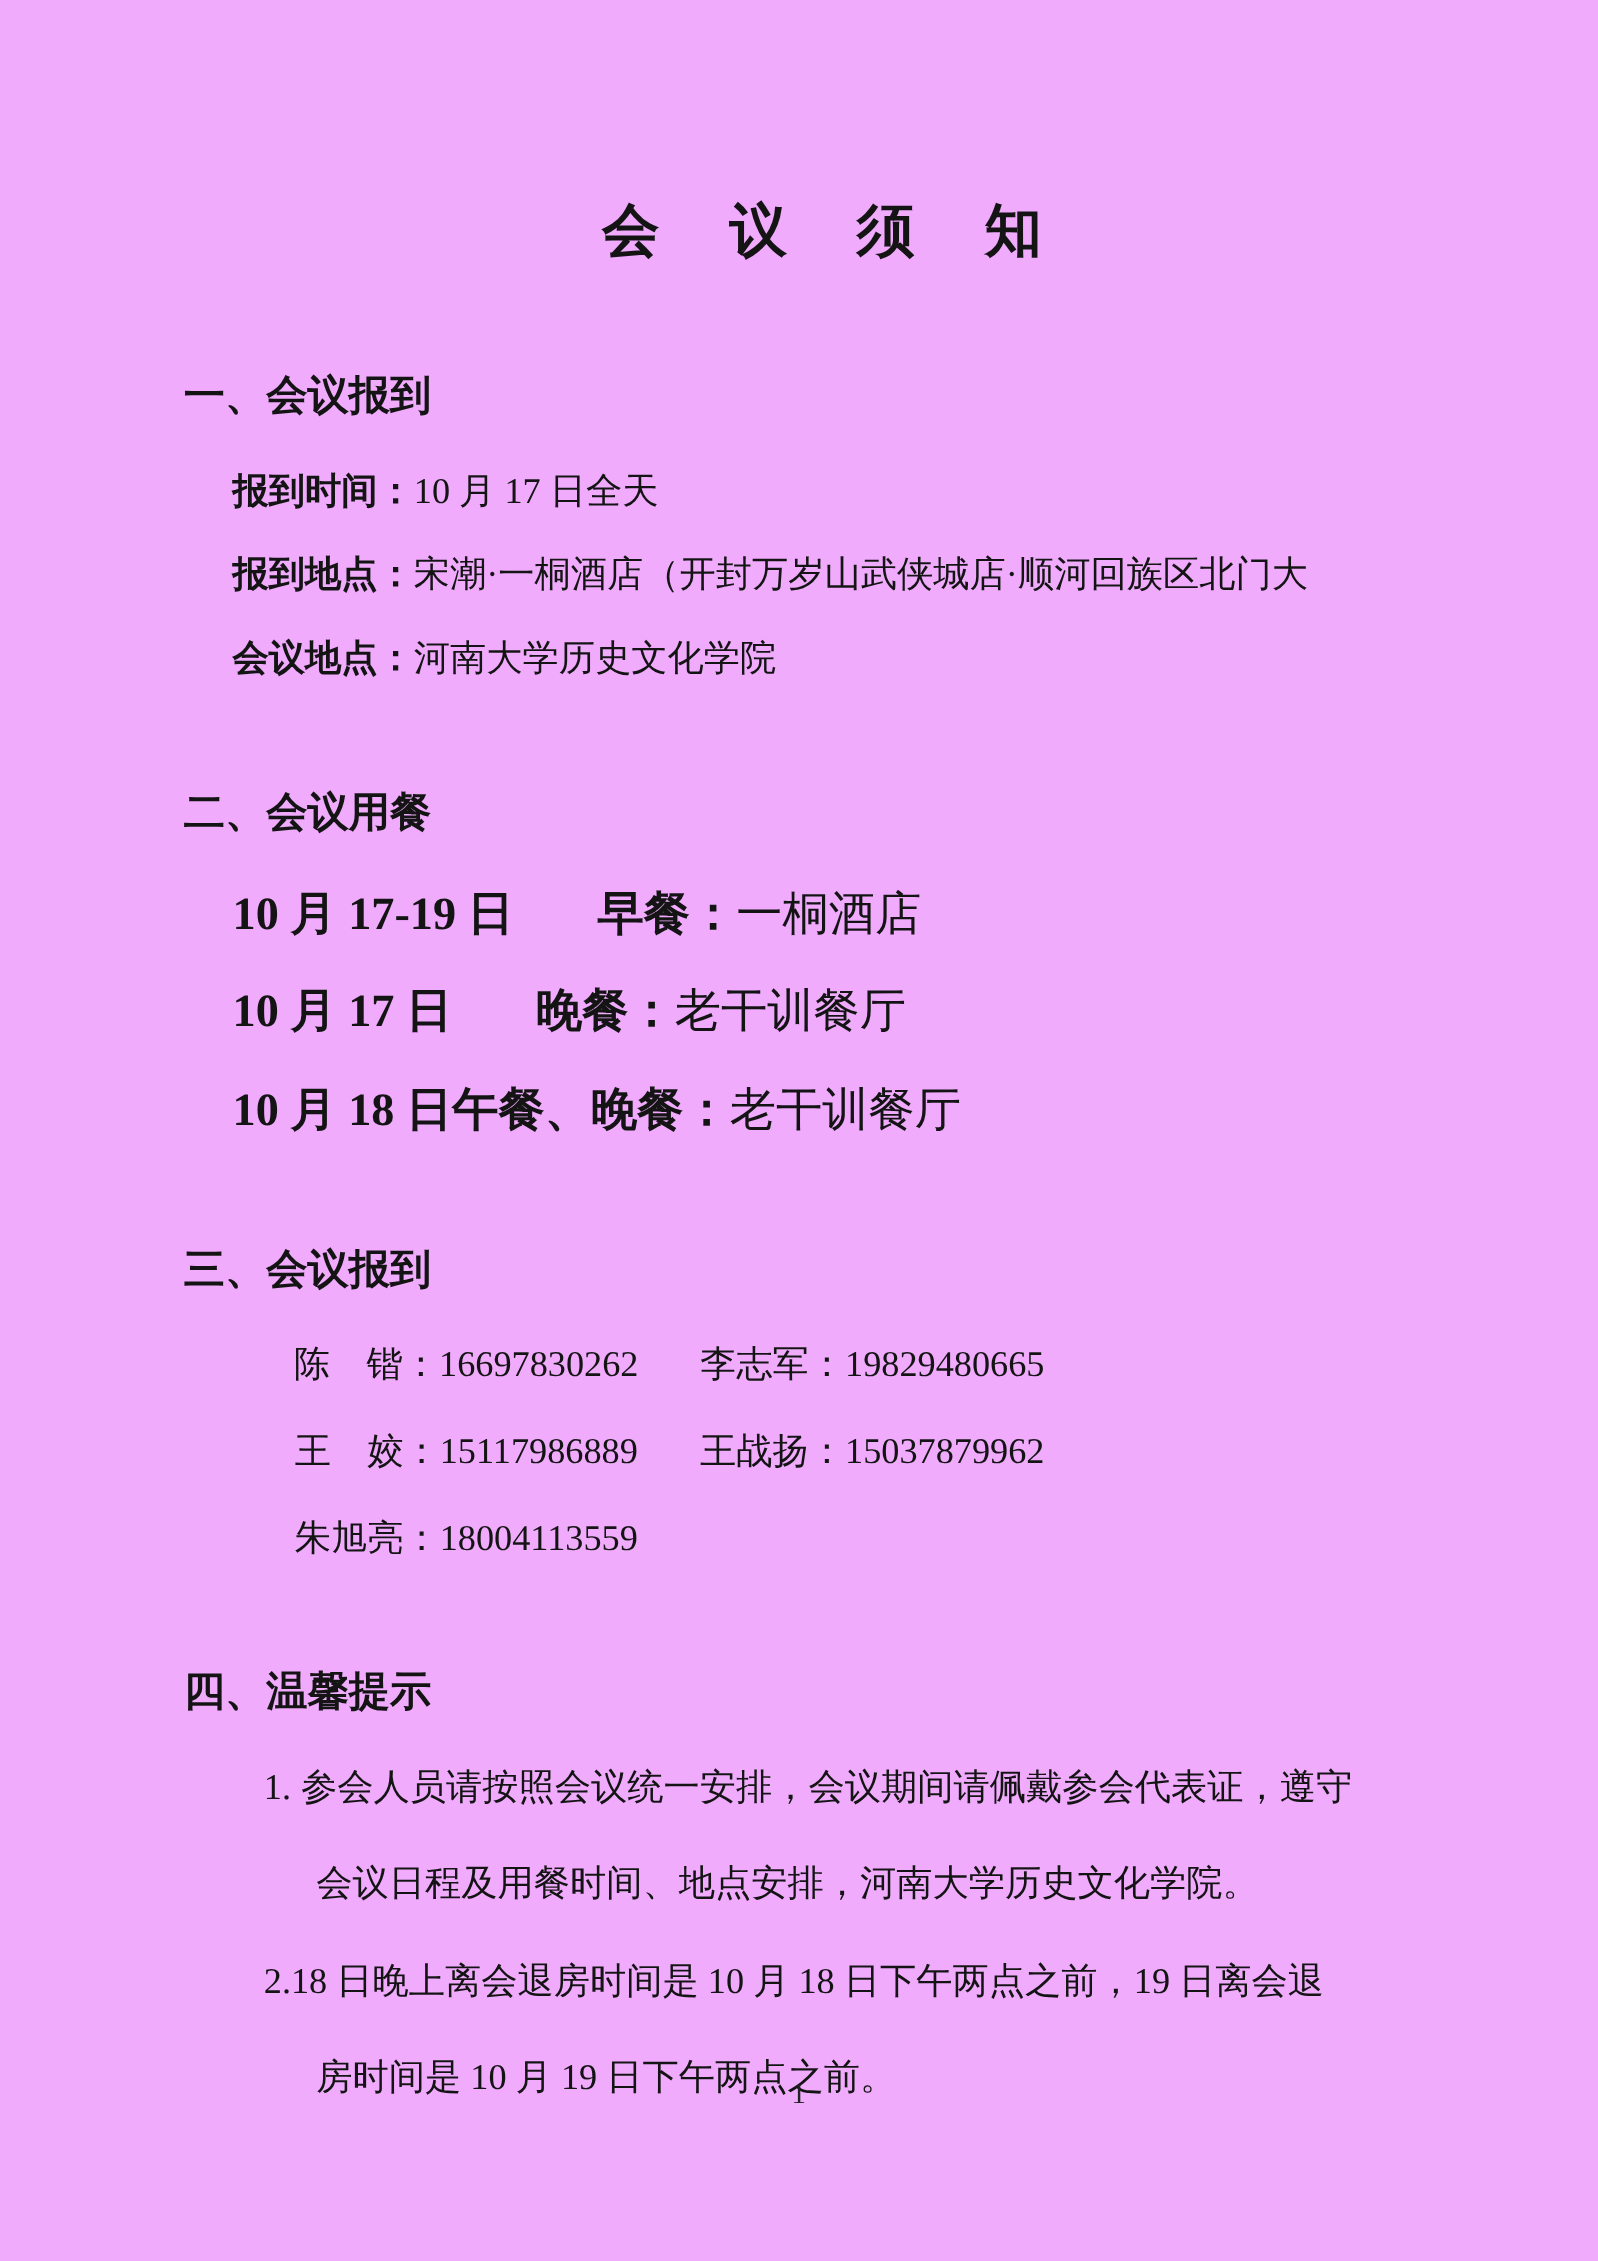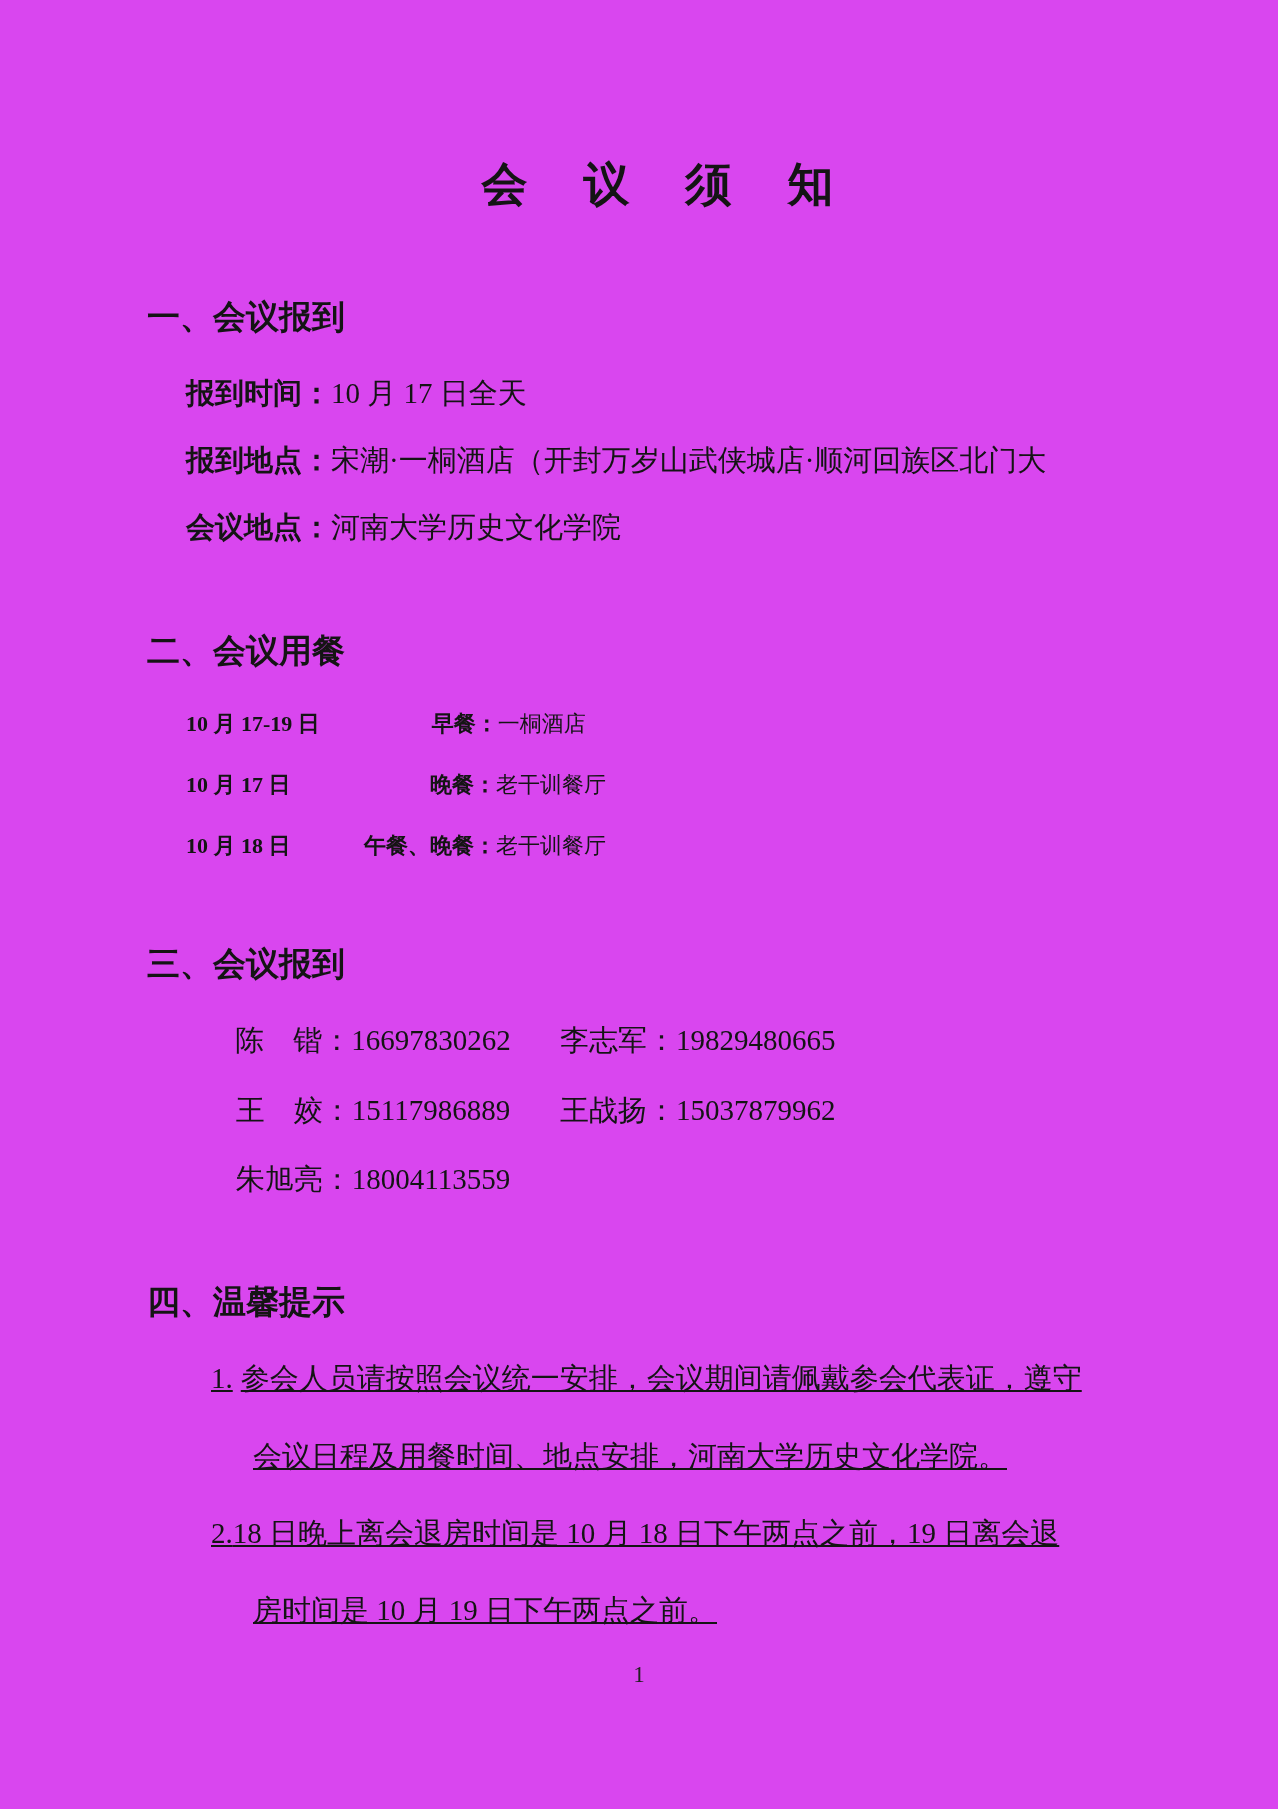--- a/index.html
+++ b/index.html
@@ -5,21 +5,21 @@
   html, body {
     margin: 0;
     padding: 0;
     background: #ffffff;
   }
   .page {
     position: relative;
     width: 1278px;
     height: 1809px;
     margin: 0 auto;
-    background: #d946ef;
+    background: #f0abfc;
     color: #141414;
     font-family: "Liberation Serif", "DejaVu Serif", serif;
     box-sizing: border-box;
     padding: 160px 110px 0 147px;
     overflow: hidden;
   }
   .doc-title {
     text-align: center;
     font-size: 46px;
     font-weight: bold;
@@ -39,21 +39,21 @@
     font-size: 29px;
     line-height: 1.15;
     margin: 34px 0 0 39px;
     white-space: nowrap;
   }
   .line.first { margin-top: 40px; }
   .label { font-weight: bold; }
   .wrap-indent { margin-left: 172px; }
   .meal-row {
     display: flex;
-    font-size: 22px;
+    font-size: 37px;
     line-height: 1.15;
     margin: 36px 0 0 39px;
     white-space: nowrap;
   }
   .meal-row.first { margin-top: 40px; }
   .meal-date {
     flex: 0 0 132px;
     font-weight: bold;
     white-space: nowrap;
   }
@@ -72,21 +72,20 @@
     white-space: nowrap;
   }
   .contact-row.first { margin-top: 40px; }
   .contact-entry { display: inline-block; }
   .contact-entry.col1 { width: 374px; text-align: center; }
   .tip-line {
     font-size: 29px;
     line-height: 1.15;
     margin: 44px 0 0 64px;
     white-space: nowrap;
-    text-decoration: underline;
   }
   .tip-line.first { margin-top: 40px; }
   .tip-line .tip-marker { margin-right: 8px; }
   .tip-line.no-gap .tip-marker { margin-right: 0; }
   .tip-cont { margin-left: 106px; }
   .page-number {
     position: absolute;
     left: 0;
     right: 0;
     top: 1662px;

